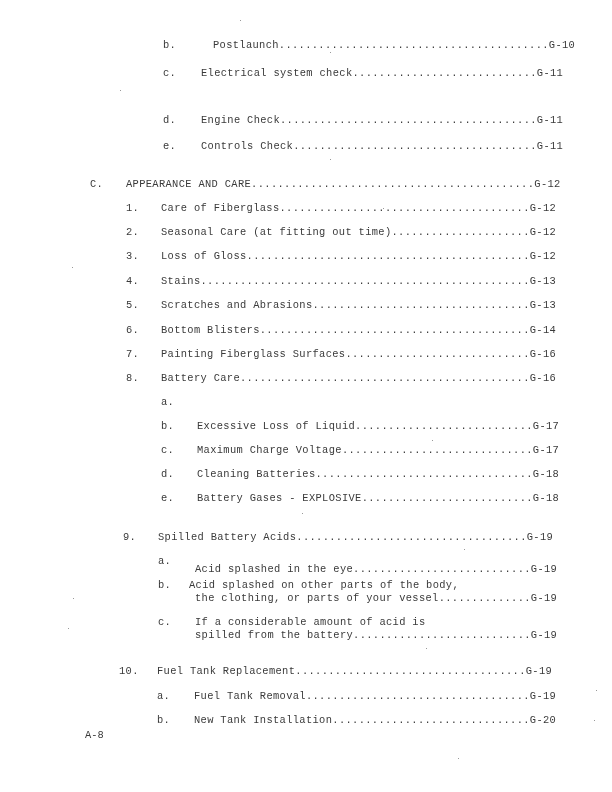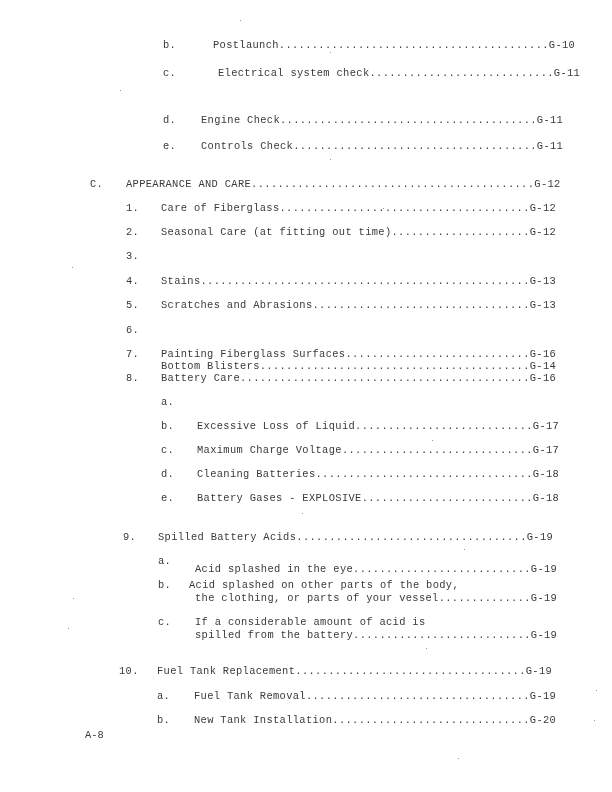--- a/index.html
+++ b/index.html
@@ -26,38 +26,39 @@
   }
   .speck { position: absolute; width: 1px; height: 1px; background: #999; }
 </style>
 </head>
 <body>
 
 <div class="page" id="page">
     <div class="line" style="left: 163px; top: 39px;">b.</div>
     <div class="line" style="left: 213px; top: 39px; text-align: center;">Postlaunch.........................................G-10</div>
     <div class="line" style="left: 163px; top: 67px;">c.</div>
-    <div class="line" style="left: 218px; top: 67px;">Electrical system check............................G-11</div>
+    <div class="line" style="left: 201px; top: 67px;">Electrical system check............................G-11</div>
     <div class="line" style="left: 163px; top: 114px;">d.</div>
     <div class="line" style="left: 201px; top: 114px;">Engine Check.......................................G-11</div>
     <div class="line" style="left: 163px; top: 140px;">e.</div>
     <div class="line" style="left: 201px; top: 140px;">Controls Check.....................................G-11</div>
     <div class="line" style="left: 90px; top: 178px;">C.</div>
     <div class="line" style="left: 126px; top: 178px;">APPEARANCE AND CARE...........................................G-12</div>
     <div class="line" style="left: 126px; top: 202px;">1.</div>
     <div class="line" style="left: 161px; top: 202px;">Care of Fiberglass......................................G-12</div>
     <div class="line" style="left: 126px; top: 226px;">2.</div>
     <div class="line" style="left: 161px; top: 226px; text-align: right;">Seasonal Care (at fitting out time).....................G-12</div>
     <div class="line" style="left: 126px; top: 250px;">3.</div>
+    <div class="line" style="left: 161px; top: 250px;">Loss of Gloss...........................................G-12</div>
     <div class="line" style="left: 126px; top: 275px;">4.</div>
     <div class="line" style="left: 161px; top: 275px;">Stains..................................................G-13</div>
     <div class="line" style="left: 126px; top: 299px;">5.</div>
     <div class="line" style="left: 161px; top: 299px;">Scratches and Abrasions.................................G-13</div>
     <div class="line" style="left: 126px; top: 324px;">6.</div>
-    <div class="line" style="left: 161px; top: 324px; margin-top: 36px;">Bottom Blisters.........................................G-14</div>
+    <div class="line" style="left: 161px; top: 324px;">Bottom Blisters.........................................G-14</div>
     <div class="line" style="left: 126px; top: 348px;">7.</div>
     <div class="line" style="left: 161px; top: 348px;">Painting Fiberglass Surfaces............................G-16</div>
     <div class="line" style="left: 126px; top: 372px;">8.</div>
     <div class="line" style="left: 161px; top: 372px;">Battery Care............................................G-16</div>
     <div class="line" style="left: 161px; top: 396px;">a.</div>
     <div class="line" style="left: 161px; top: 420px;">b.</div>
     <div class="line" style="left: 197px; top: 420px;">Excessive Loss of Liquid...........................G-17</div>
     <div class="line" style="left: 161px; top: 444px;">c.</div>
     <div class="line" style="left: 197px; top: 444px;">Maximum Charge Voltage.............................G-17</div>
     <div class="line" style="left: 161px; top: 468px;">d.</div>

